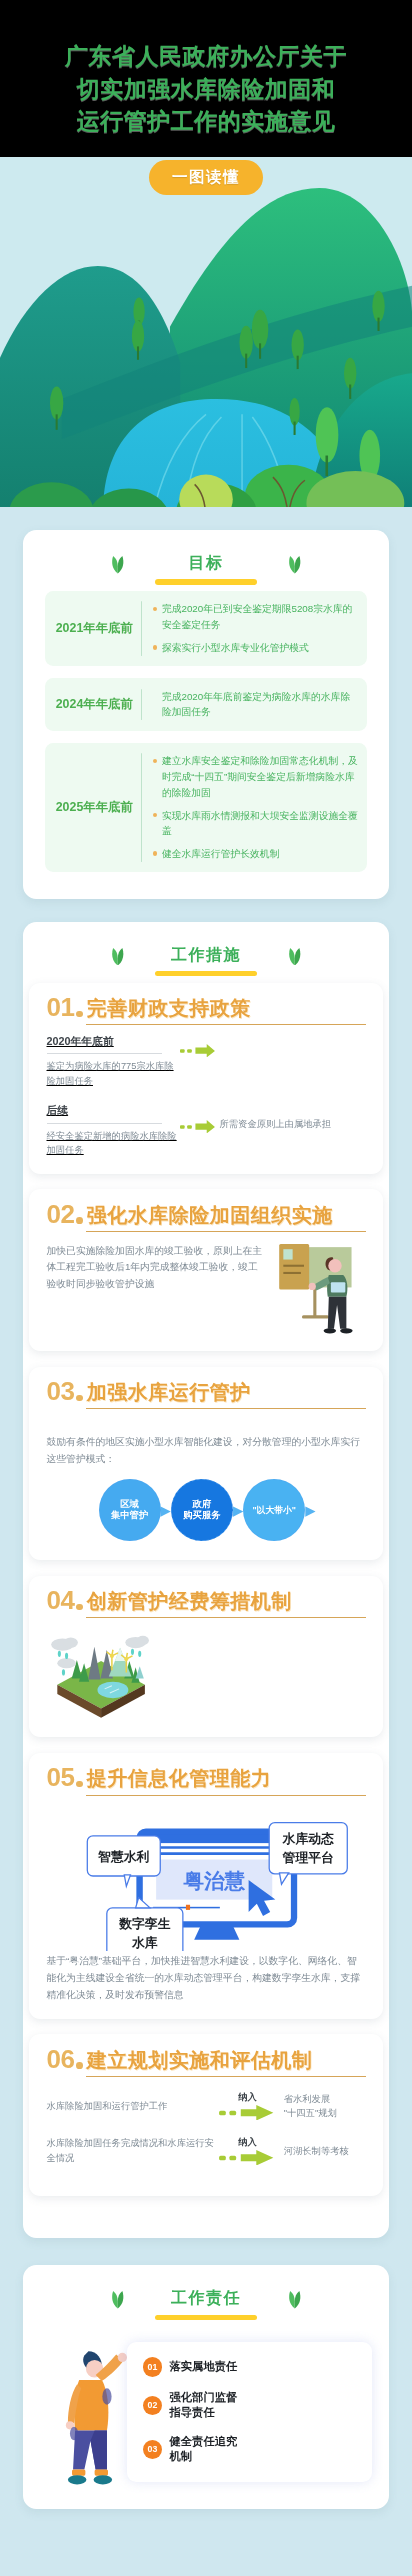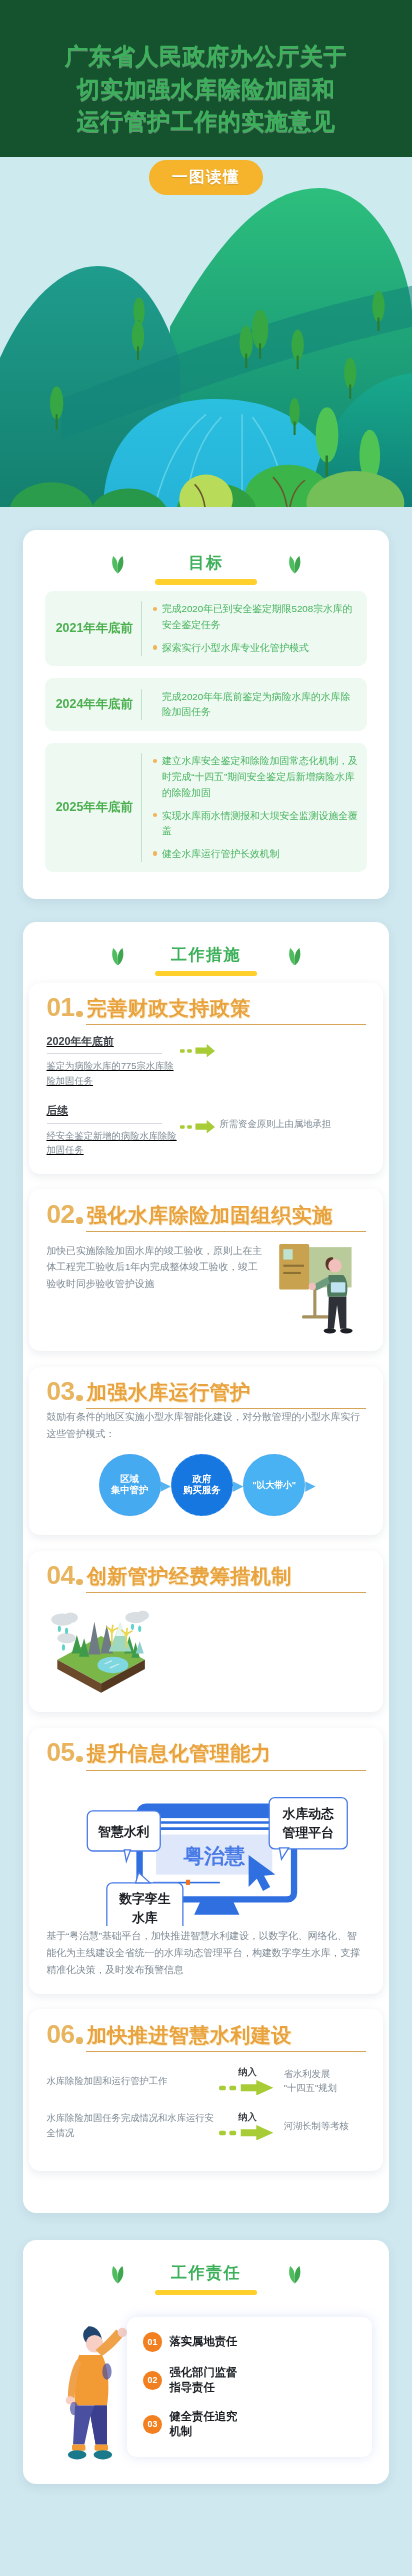--- a/index.html
+++ b/index.html
@@ -14,21 +14,21 @@
     height: 3018px;
     background: #cfe7ef;
     overflow: hidden;
   }
 
   
   .hero {
     position: relative;
     width: 412px;
     height: 507px;
-    background: #14532d;
+    background: #000000;
     overflow: hidden;
   }
   .hero-title {
     position: relative;
     z-index: 5;
     padding-top: 40px;
     text-align: center;
     color: #3cb05a;
     font-size: 23px;
     font-weight: bold;
@@ -126,21 +126,21 @@
     color: #e8b45e; font-size: 26px; font-weight: bold;
     line-height: .92; letter-spacing: -0.5px;
   }
   .m-dot { width: 6.7px; height: 6.7px; border-radius: 50%; background: #e8b45e; margin: 0 4.1px 2.6px 1.5px; }
   .m-title {
     color: #e8a33f; font-size: 20px; font-weight: bold; letter-spacing: 0.5px;
     line-height: 1; padding-bottom: 1.5px;
     text-shadow: 0.8px 0.8px 0 #fbe7c4;
   }
   .m-rule { height: 1px; background: #d6a558; margin: 4.6px 0 0 39px; }
-  .m-body { margin-top: 0; color: #7e8a94; font-size: 9.8px; line-height: 1.72; }
+  .m-body { margin-top: 25px; color: #7e8a94; font-size: 9.8px; line-height: 1.72; }
 
   
   .s1 { display: flex; align-items: flex-start; margin-top: 9.3px; }
   .s1-left { flex: 0 0 133px; text-decoration: underline; }
   .s1-when { color: #3d4349; font-size: 10.8px; font-weight: bold; }
   .s1-line { height: 0.5px; background: #d7dbdf; margin: 4.6px 0 5.2px; width: 115px; }
   .s1-what { color: #7e8a94; font-size: 9.3px; line-height: 1.6; }
   .s1-arrow { flex: 0 0 40px; padding-top: 9.3px; }
   .s1-right { flex: 1; color: #7e8a94; font-size: 9.3px; line-height: 1.6; padding-top: 4.1px; }
 
@@ -566,21 +566,21 @@
         </svg>
       </div>
 
       <div class="m-body" style="margin-top:2.1px;">基于“粤治慧”基础平台，加快推进智慧水利建设，以数字化、网络化、智能化为主线建设全省统一的水库动态管理平台，构建数字孪生水库，支撑精准化决策，及时发布预警信息</div>
     </div>
 
     <div class="m-card">
       <div class="m-head">
         <span class="m-num">06</span>
         <span class="m-dot"></span>
-        <span class="m-title">加快推进智慧水利建设</span>
+        <span class="m-title">建立规划实施和评估机制</span>
       </div>
       <div class="m-rule"></div>
 
       <div class="s6row">
         <div class="s6-left">水库除险加固和运行管护工作</div>
         <div class="s6-mid">
           <div class="s6-label">纳入</div>
           <svg width="57" height="15.5" viewBox="0 0 110 30">
             <rect x="0" y="11" width="13" height="9" rx="3" fill="#a8cc36"></rect>
             <rect x="20" y="11" width="13" height="9" rx="3" fill="#a8cc36"></rect>

